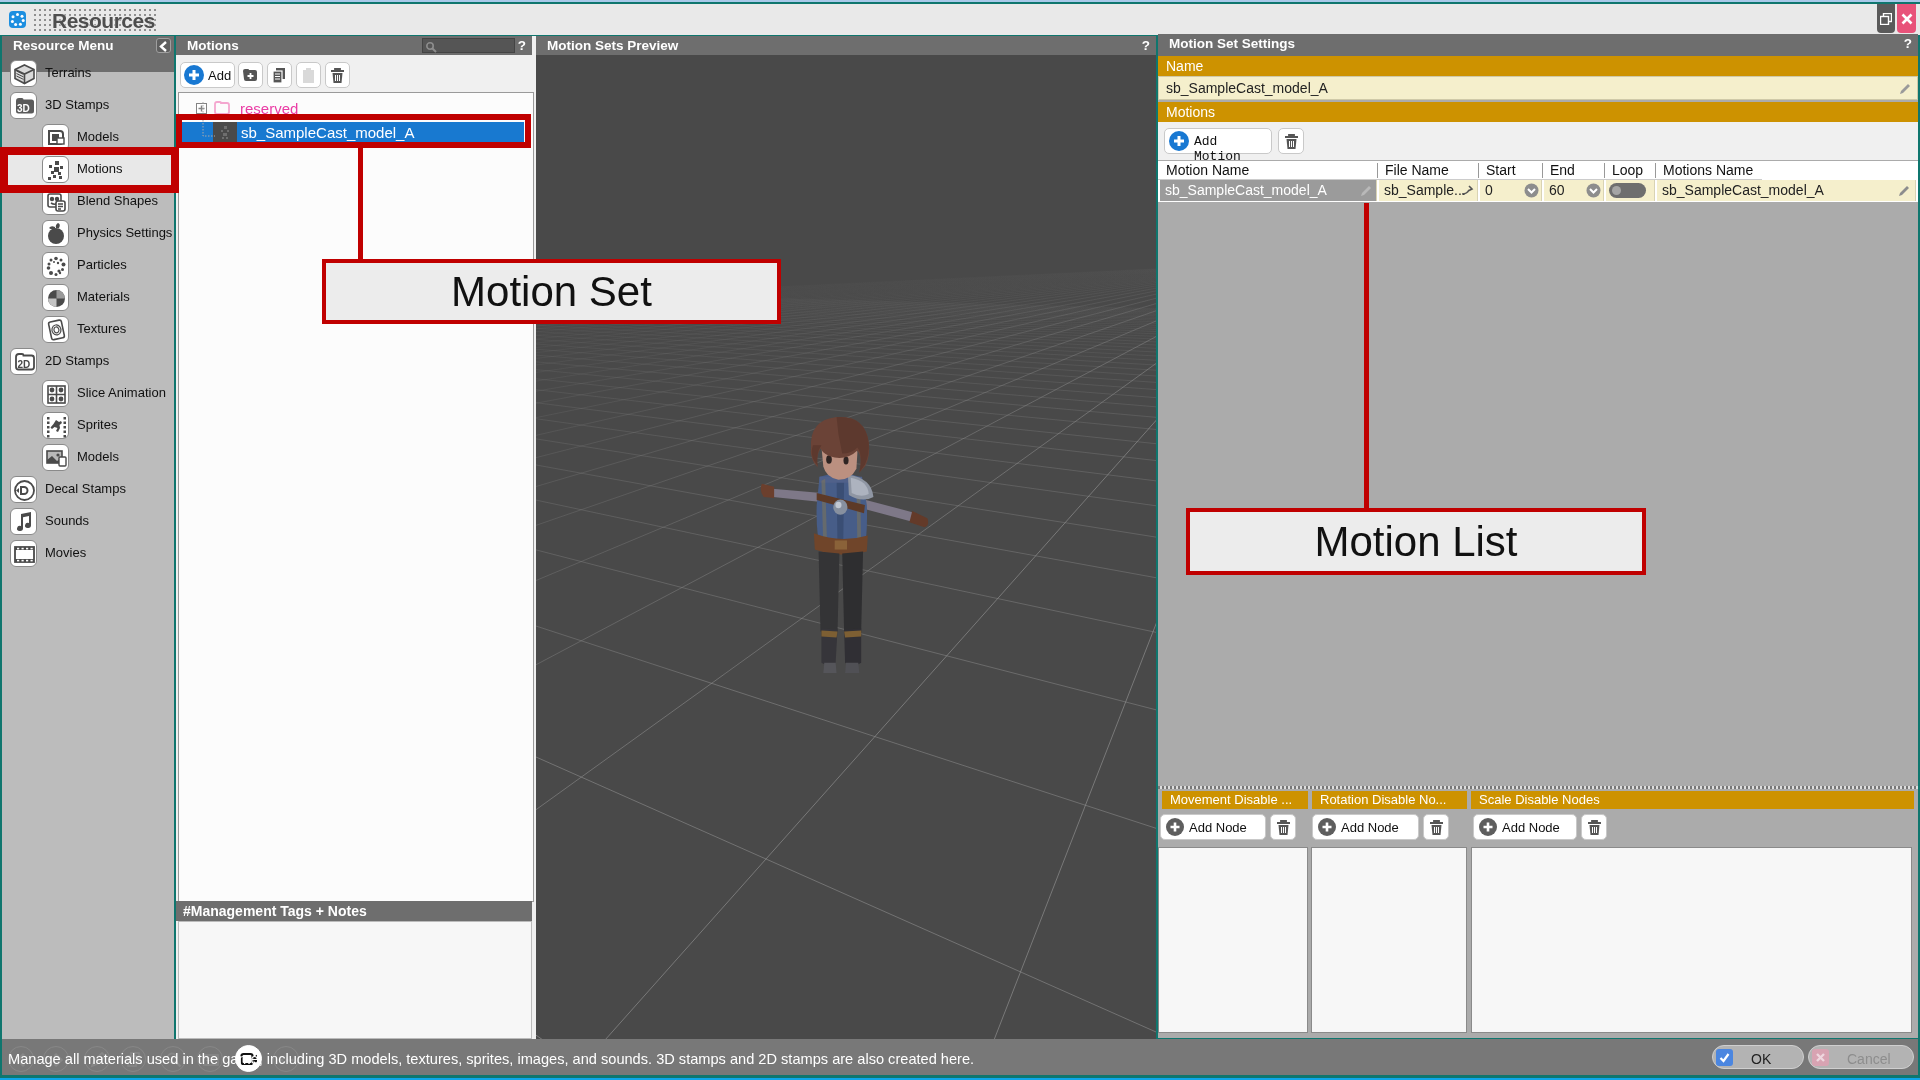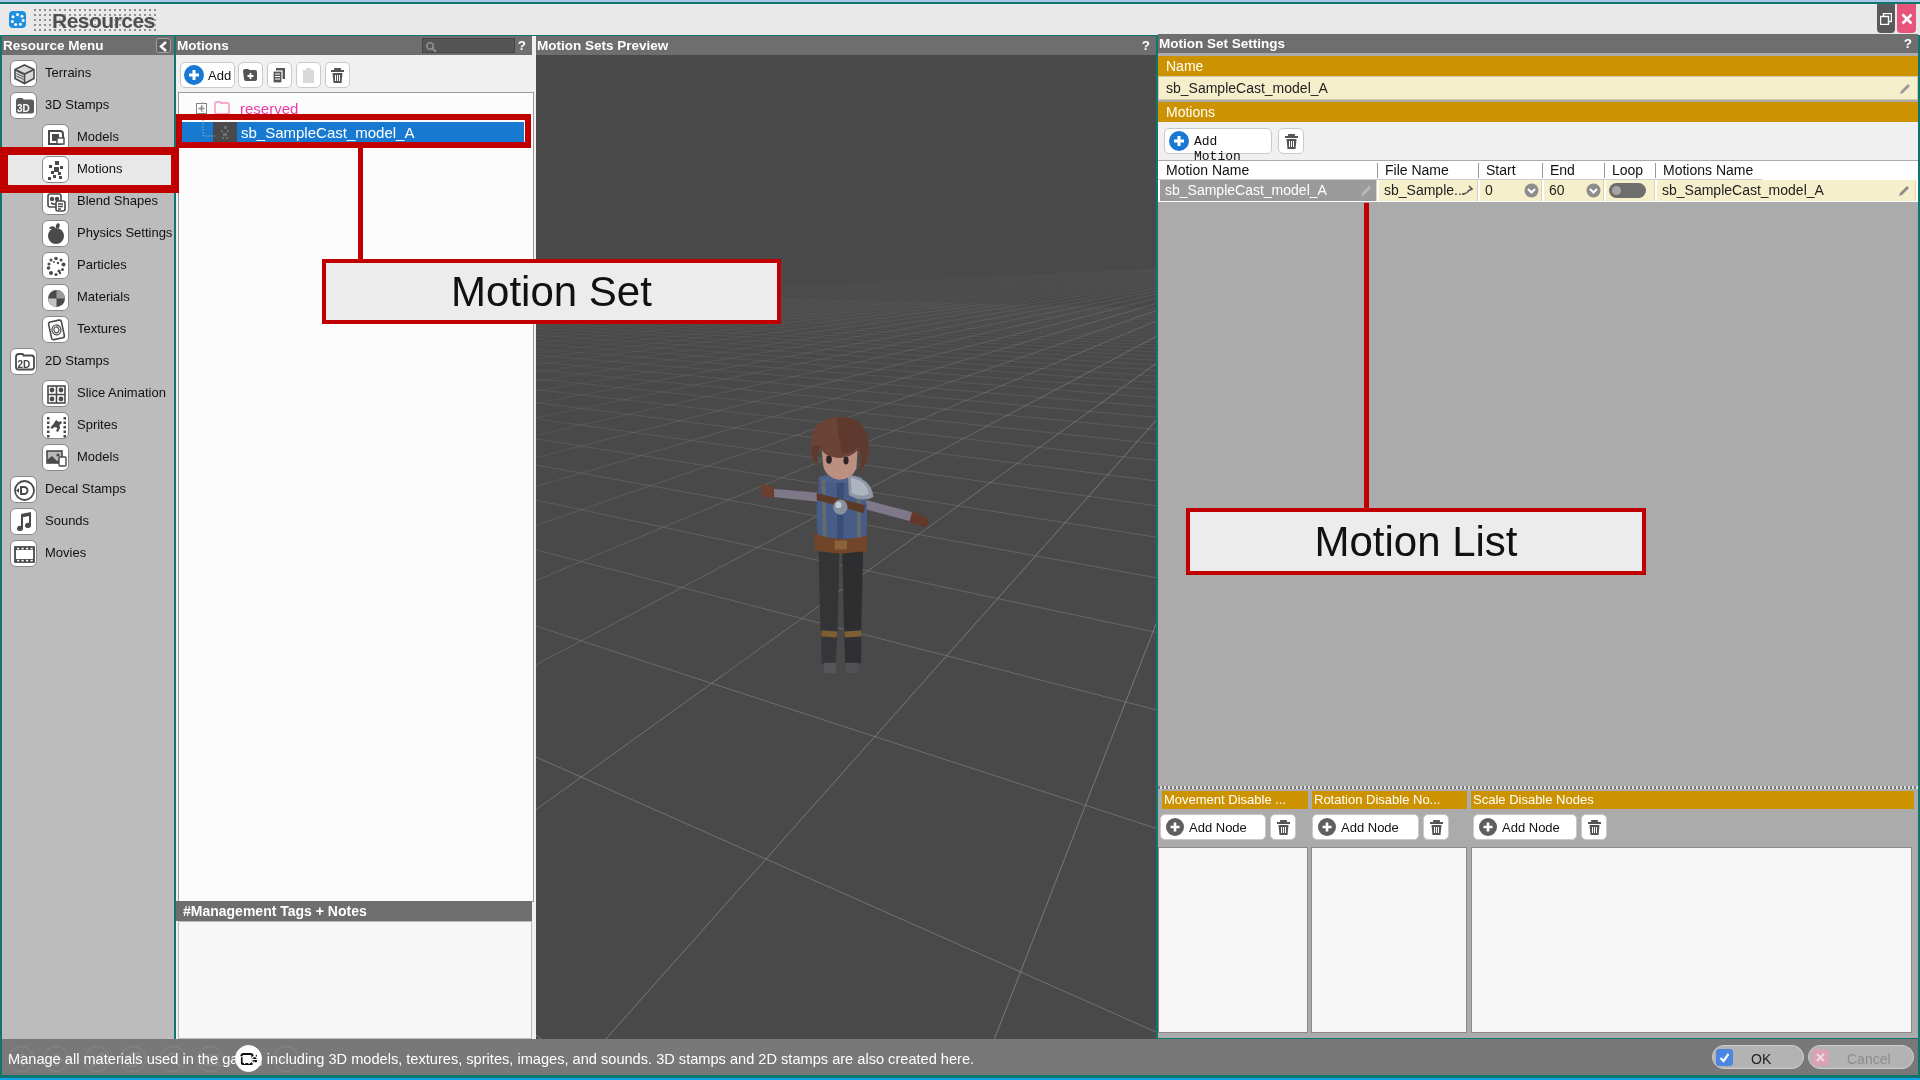--- a/index.html
+++ b/index.html
@@ -1,21 +1,21 @@
 <!DOCTYPE html>
 <html><head>
 <meta charset="utf-8">
 <style>
 * { margin:0; padding:0; box-sizing:border-box; }
 html,body { width:1920px; height:1080px; overflow:hidden; background:#e9e9e9;
   font-family:"Liberation Sans", sans-serif; }
 #win { position:absolute; left:0; top:0; width:1920px; height:1080px;
   border-top:2px solid #a9c9e9; border-bottom:2px solid #0ea5e9; background:#0f766e; }
 .hdr { position:absolute; background:#6e6e6e; color:#fff; font-weight:bold;
-  font-size:13.5px; line-height:19px; padding-left:1px; height:19px; }
+  font-size:13.5px; line-height:19px; padding-left:11px; height:36px; }
 .orange { position:absolute; background:#cd9200; color:#fff; font-size:14px;
   line-height:20px; padding-left:8px; height:20px; }
 .qmark { position:absolute; right:6px; top:0; font-weight:bold; color:#fff; }
 
 #titlebar { position:absolute; left:0; top:2px; width:1920px; height:31px; background:#e9e9e9; }
 #appicon { position:absolute; left:9px; top:7px; width:17px; height:17px; border-radius:4px;
   background:#1d8fe0; }
 
 #title-txt { position:absolute; left:52px; top:5px; font-size:21px; font-weight:bold; letter-spacing:-0.5px;
   color:#4e4e4e; text-shadow:0 0 2px #ececec, 0 0 2px #ececec; }
@@ -74,21 +74,21 @@
   font-size:14px; }
 
 .thr { position:absolute; width:604px; height:19px; background:#fff; border-bottom:1px solid #ccc; }
 .thc { position:absolute; top:1px; font-size:14px; color:#111; }
 .tsep { position:absolute; top:2px; width:1px; height:15px; background:#999; }
 .tdr { position:absolute; width:760px; height:22px; background:#fff; }
 .tdc { position:absolute; top:0; height:21px; background:#f5efcc; font-size:14px; color:#222;
   line-height:21px; padding-left:5px; border-right:1px solid #d9d3b4; }
 
 #sec3 { position:absolute; left:0; top:752px; width:760px; height:252px; background:#ababab; }
-#sec3 .orange { height:18px; line-height:18px; font-size:13px; padding-left:2px; }
+#sec3 .orange { height:18px; line-height:18px; font-size:13px; padding-left:8px; }
 .gripper { position:absolute; left:0; top:0; width:760px; height:3px;
   background-image:repeating-linear-gradient(90deg,#777 0 2px,#ddd 2px 4px); }
 .lbox { position:absolute; background:#f7f7f7; border:1px solid #8a8a8a; }
 
 #statusbar { position:absolute; left:2px; top:1039px; width:1916px; height:36px; background:#787878;
   color:#fff; font-size:14.6px; }
 #statusmsg { position:absolute; left:6px; top:12px; }
 .gcirc { position:absolute; top:7px; width:26px; height:26px; border-radius:50%;
   border:1px solid #9a9a9a; opacity:0.45; }
 #okbtn, #cancelbtn { position:absolute; top:6px; height:24px; background:#b3b3b3;

